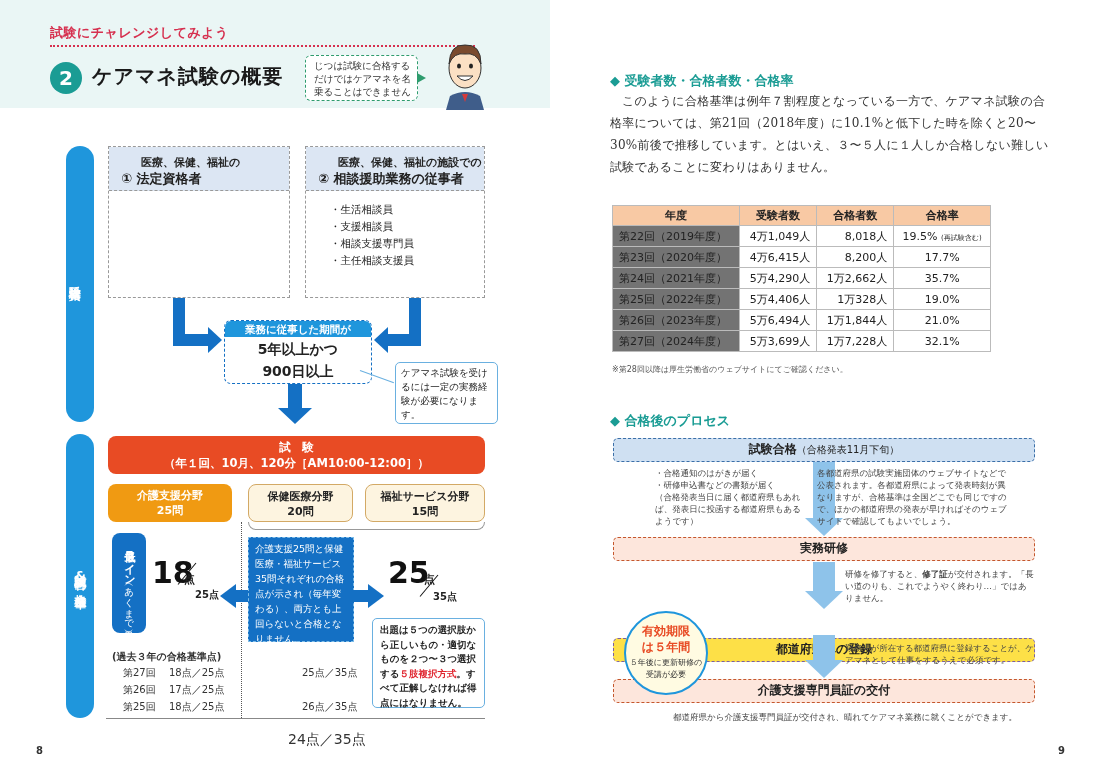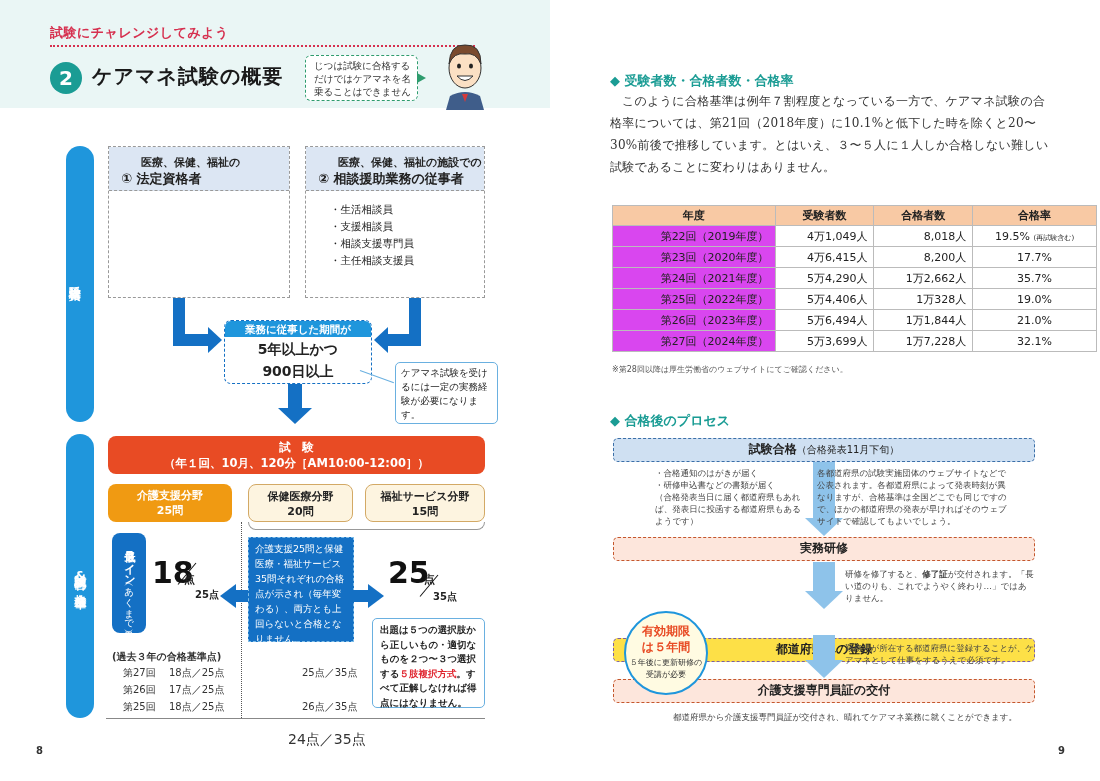--- a/index.html
+++ b/index.html
@@ -99,24 +99,24 @@
   .page-num { font-size: 10px; font-weight: bold; color: #333; }
   .pn-l { left: 36px; top: 745px; }
   .pn-r { left: 1058px; top: 745px; }
 
   
   .sec-head { font-size: 13px; font-weight: bold; color: #1a9c94; }
   .sec1 { left: 610px; top: 72px; }
   .sec2 { left: 610px; top: 412px; }
   .body-text { left: 610px; top: 90px; width: 440px; font-family: "DejaVu Serif", "Liberation Serif", serif; font-size: 12px; line-height: 22px; color: #333; text-indent: 1em; letter-spacing: 0.3px; }
 
-  table.stats { position: absolute; left: 612px; top: 205px; width: 485px; border-collapse: collapse; font-size: 11px; border: 1.5px dashed #999; }
+  table.stats { position: absolute; left: 612px; top: 205px; width: 379px; border-collapse: collapse; font-size: 11px; border: 1.5px dashed #999; }
   table.stats th { background: #f8c9a4; font-weight: bold; height: 20px; border: 1px solid #bbb; font-size: 11px; }
   table.stats td { height: 21px; border: 1px solid #bbb; padding: 0 6px; }
-  table.stats td.yr { background: #d946ef; text-align: right; margin-top: 9px; }
+  table.stats td.yr { background: #737373; text-align: left; margin-top: 9px; }
   table.stats td.num { text-align: right; }
   table.stats td.rate { text-align: center; }
   table.stats td.rate .tiny { font-size: 7px; }
   .table-note { left: 612px; top: 364px; font-size: 8px; color: #555; }
 
   .step { left: 613px; width: 422px; height: 24px; border: 1.5px dashed; border-radius: 5px; text-align: center; font-size: 12px; font-weight: bold; line-height: 21px; }
   .step .sub { font-size: 10px; font-weight: normal; }
   .st1 { top: 438px; background: #cfe0f2; border-color: #3b6fa8; }
   .st2 { top: 537px; background: #fde6dc; border-color: #c4572d; }
   .st3 { top: 638px; background: #fde047; border-color: #7b5fa6; }

